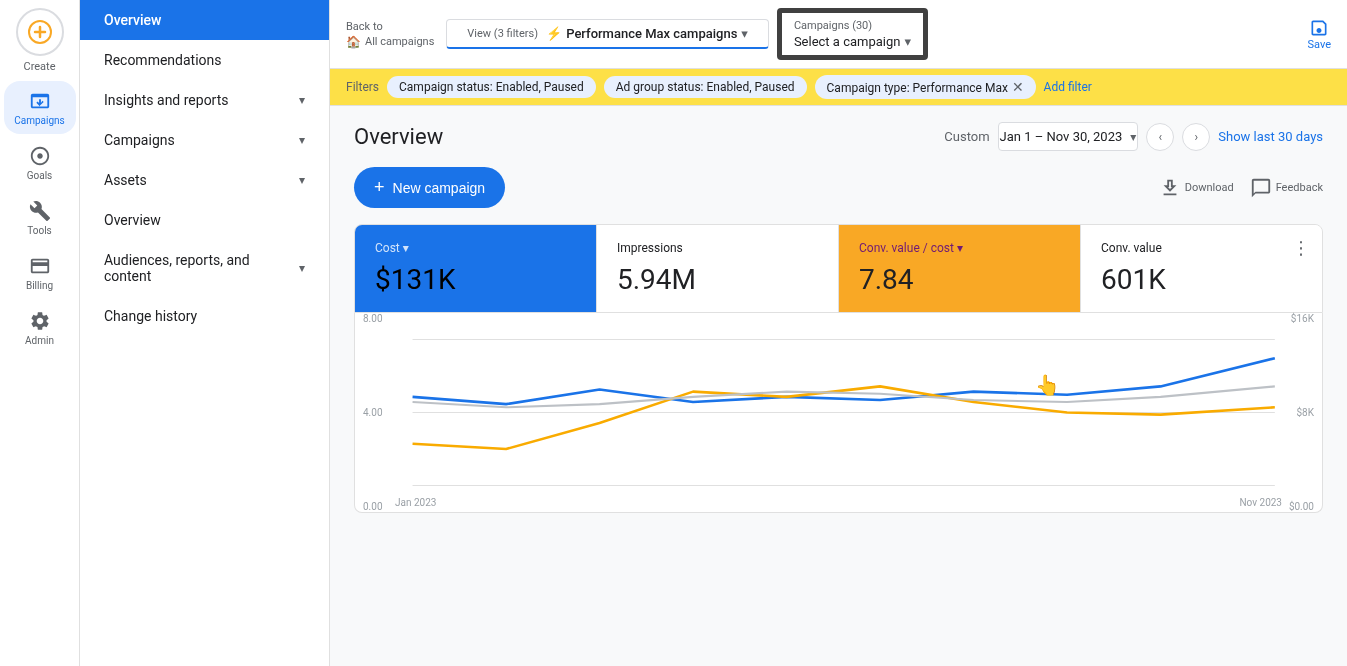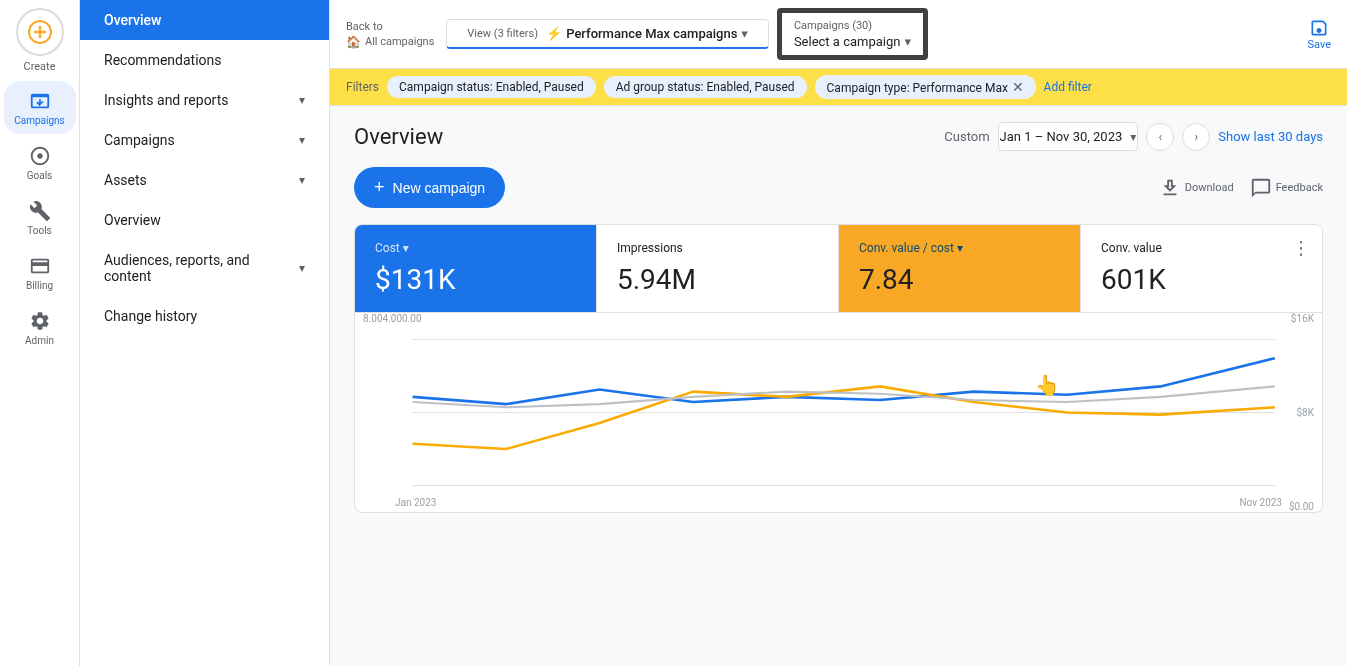--- a/index.html
+++ b/index.html
@@ -162,39 +162,39 @@
       border: 1px solid #e0e0e0;
     }
     .metric-card {
       flex: 1; padding: 16px 20px; background: #fff; border-right: 1px solid #e0e0e0;
     }
     .metric-card:last-child { border-right: none; }
     .metric-card.blue { background: #1a73e8; color: #fff; }
     .metric-card.orange { background: #f9a825; color: #202124; }
     .metric-card-header { font-size: 12px; margin-bottom: 8px; display: flex; align-items: center; gap: 4px; }
     .metric-card.blue .metric-card-header { color: rgba(255,255,255,0.8); }
-    .metric-card.orange .metric-card-header { color: #0c4a6e; }
+    .metric-card.orange .metric-card-header { color: #701a75; }
     .metric-card-value { font-size: 28px; font-weight: 400; }
-    .metric-card.blue .metric-card-value { color: #ffffff; }
+    .metric-card.blue .metric-card-value { color: #000000; }
     .metric-card-more { margin-left: auto; color: #5f6368; cursor: pointer; }
 
     
     .chart-container {
       background: #fff;
       border: 1px solid #e0e0e0;
       border-top: none;
       border-radius: 0 0 8px 8px;
       padding: 16px;
       height: 200px;
       position: relative;
     }
     .chart-svg { width: 100%; height: 100%; }
     .chart-y-labels {
       position: absolute; left: 8px; top: 0; height: 100%;
-      display: flex; flex-direction: row; justify-content: space-between;
+      display: flex; flex-direction: column; justify-content: space-between;
       font-size: 10px; color: #9aa0a6;
     }
     .chart-y-labels-right {
       position: absolute; right: 8px; top: 0; height: 100%;
       display: flex; flex-direction: column; justify-content: space-between;
       font-size: 10px; color: #9aa0a6; text-align: right;
     }
     .chart-x-labels {
       position: absolute; bottom: 4px; left: 40px; right: 40px;
       display: flex; justify-content: space-between;

